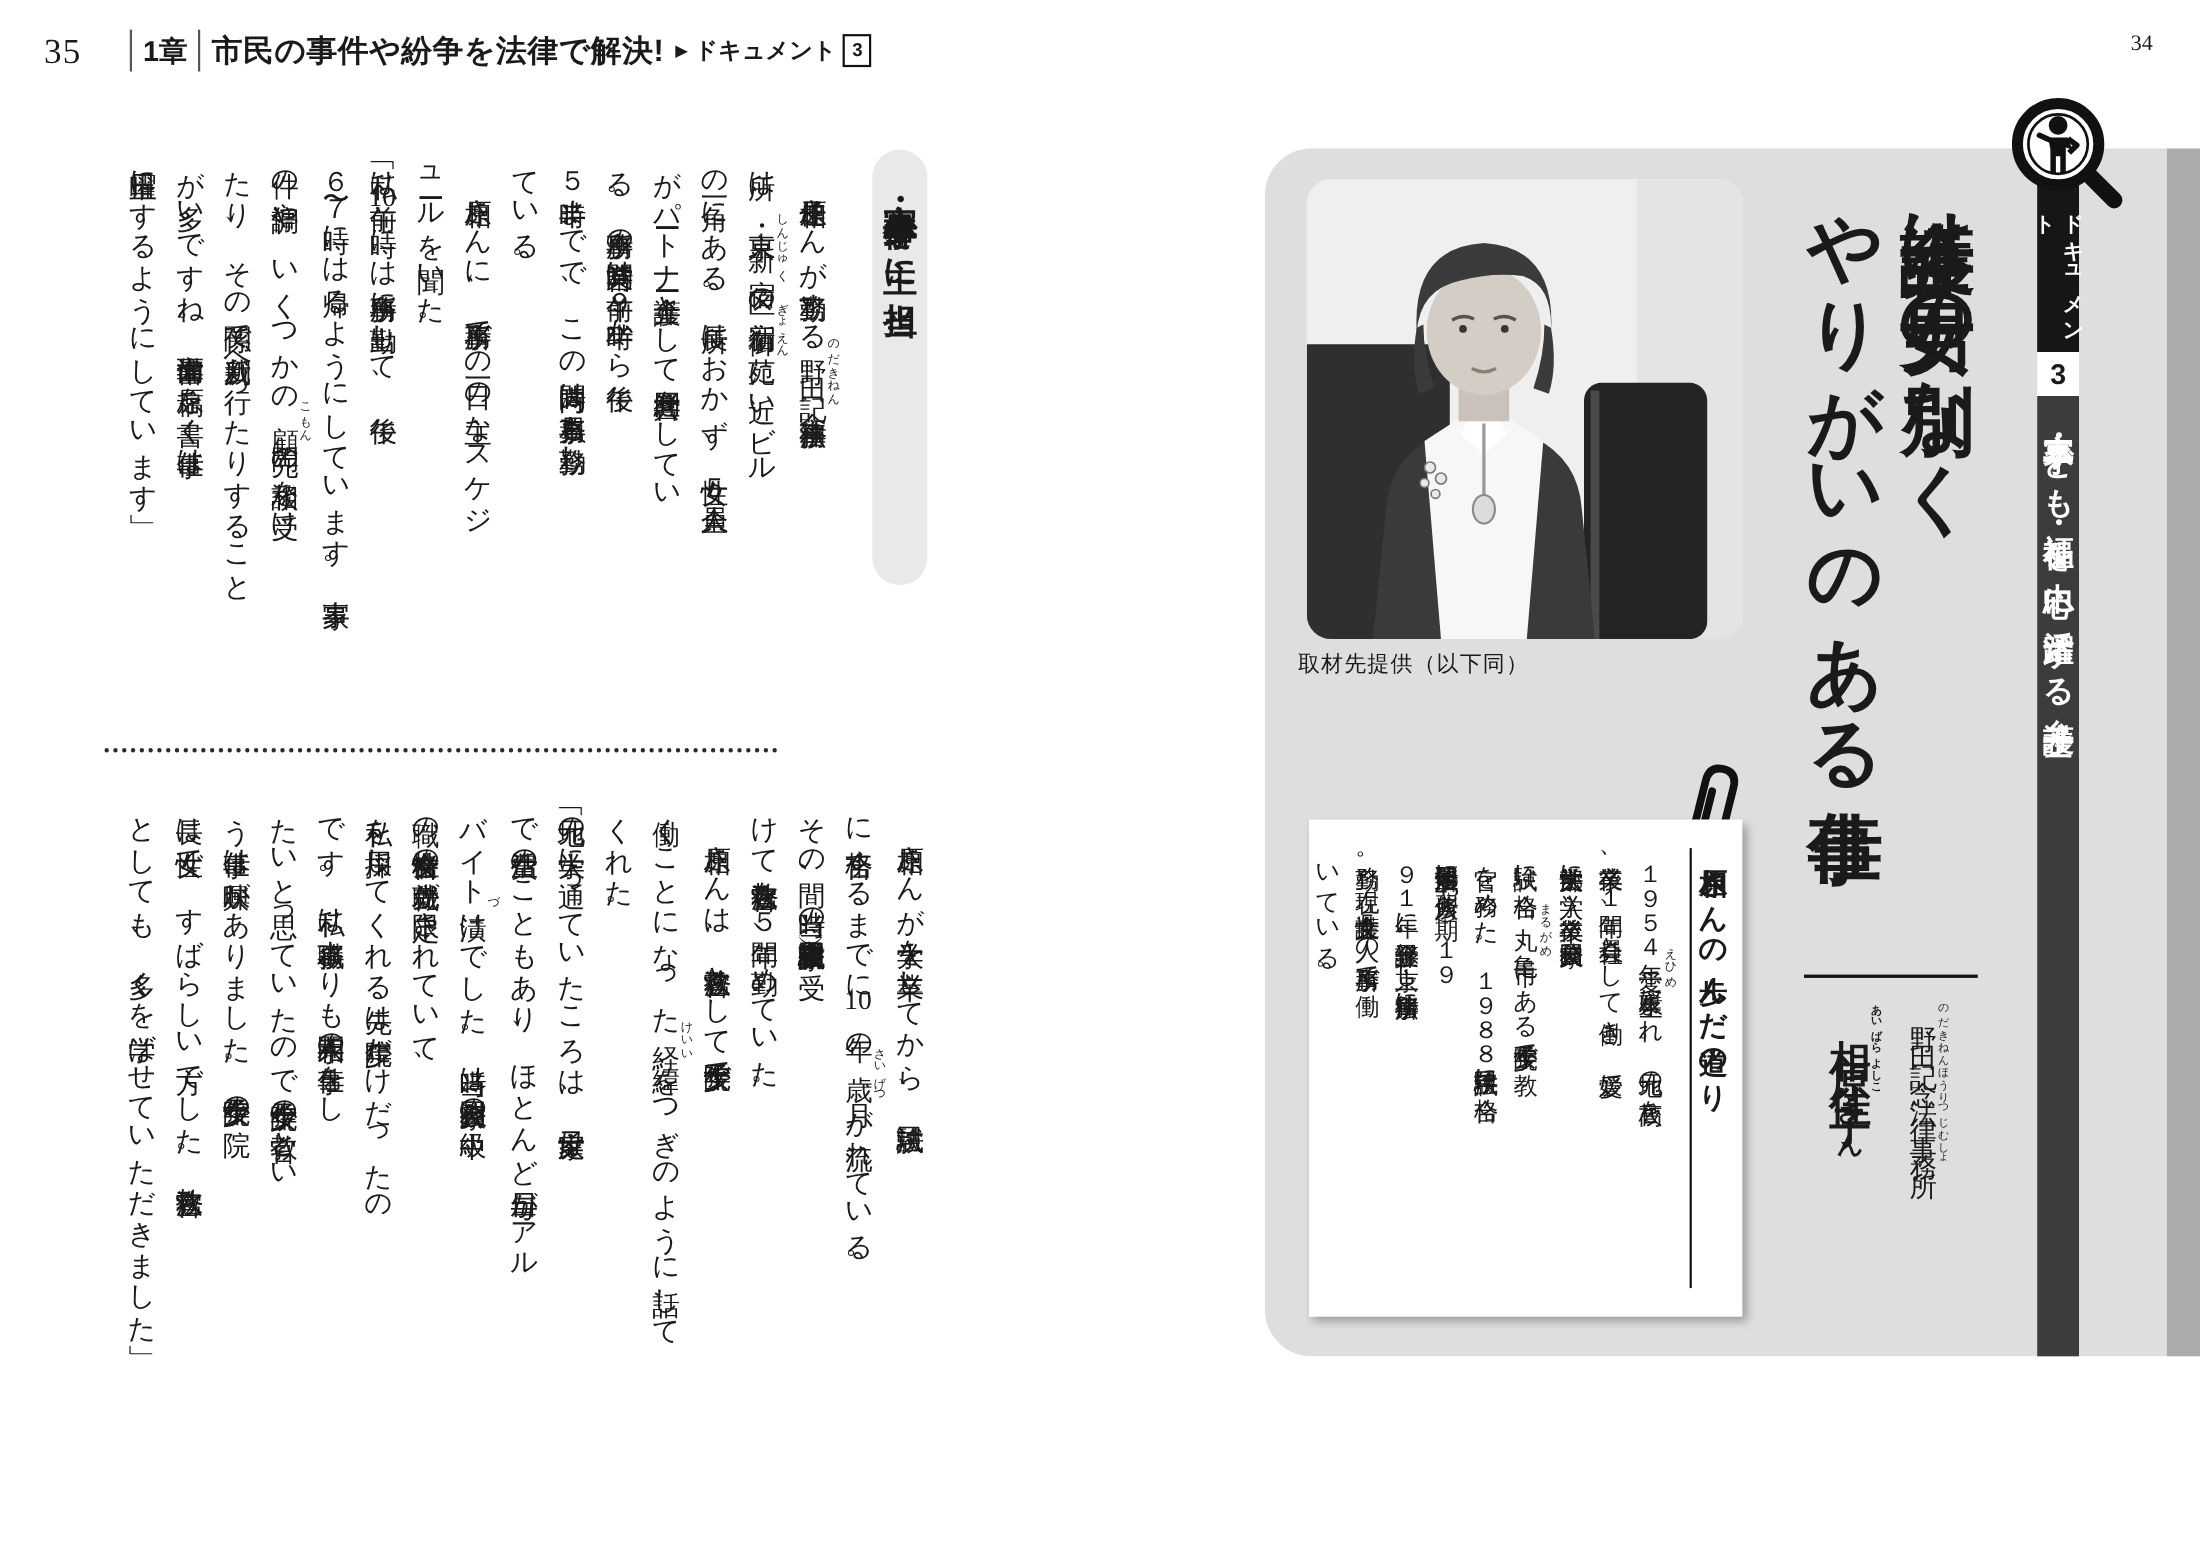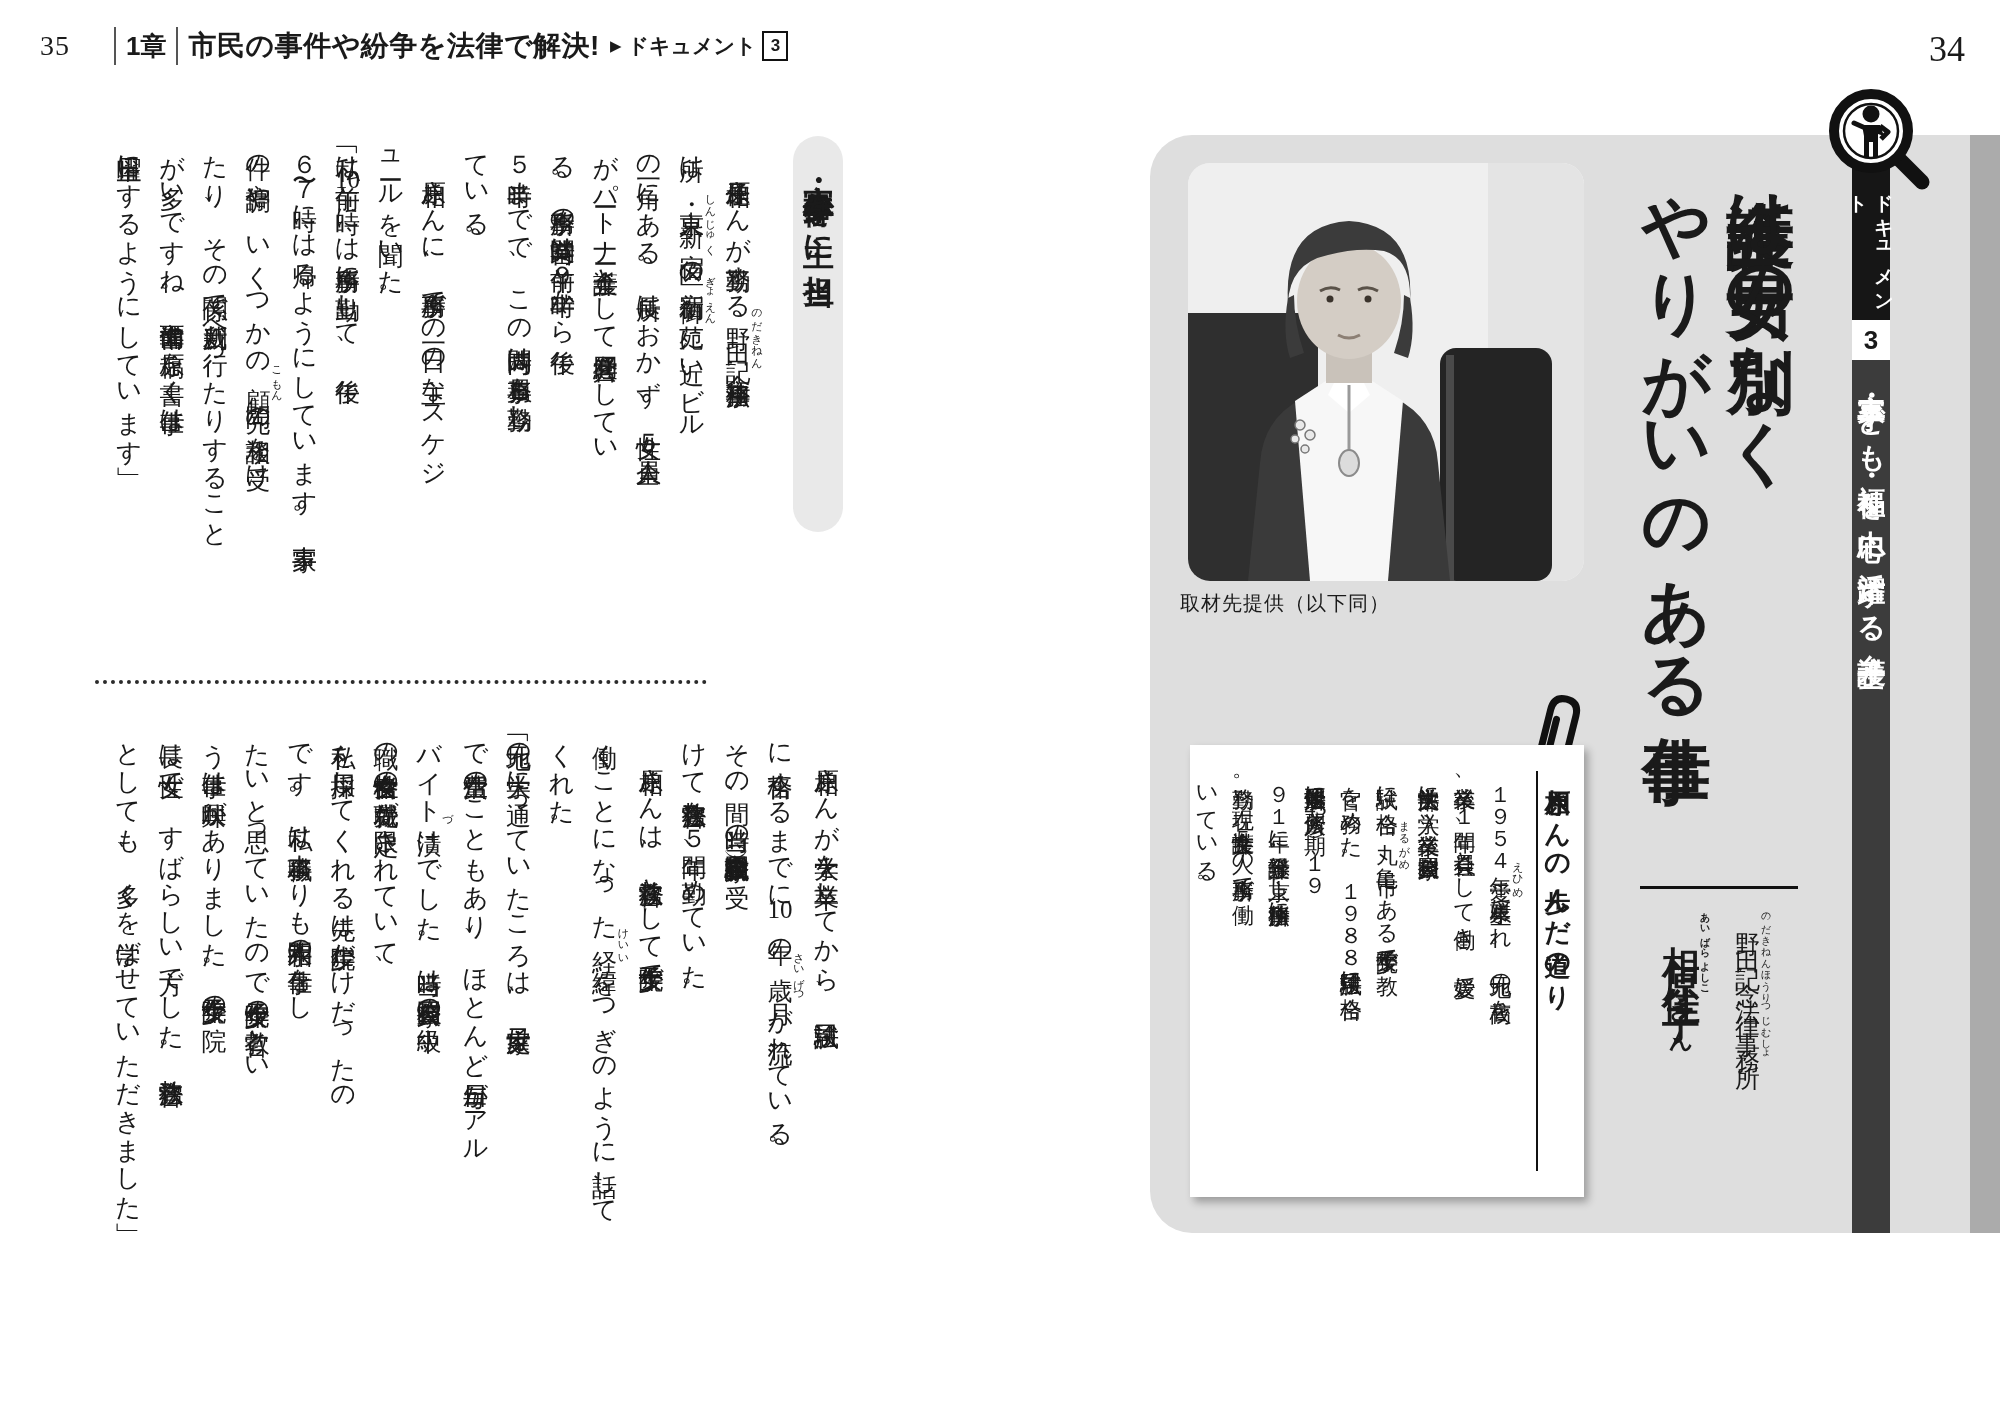--- a/index.html
+++ b/index.html
@@ -8,32 +8,32 @@
   }
   html,body{margin:0;padding:0;}
   body{width:2000px;height:1423px;position:relative;background:#ffffff;
        font-family:var(--serif);color:#1a1a1a;overflow:hidden;}
   .abs{position:absolute;}
   .tcy{text-combine-upright:all;}
   ruby rt{font-size:11px;letter-spacing:0;font-family:var(--serif);}
 
   
   .hdr{left:40px;top:24px;display:flex;align-items:center;height:44px;}
-  .hdr .pgno{font-family:var(--serif);font-size:28px;letter-spacing:1px;}
+  .hdr .pgno{font-family:var(--serif);font-size:32px;letter-spacing:1px;}
   .hdr .bar{width:2px;height:38px;background:#555;margin:0 10px;}
   .hdr .sp{width:34px;}
   .hdr .chap{font-family:var(--sans);font-weight:bold;font-size:26px;}
   .hdr .ttl{font-family:var(--sans);font-weight:bold;font-size:28px;letter-spacing:.5px;}
   .hdr .arr{font-size:15px;margin:0 6px 0 10px;}
   .hdr .doc{font-family:var(--sans);font-weight:bold;font-size:21px;}
   .hdr .nbox{width:22px;height:26px;border:2px solid #111;margin-left:6px;
              display:flex;align-items:center;justify-content:center;
              font-family:var(--sans);font-weight:bold;font-size:17px;}
   .pgno-right{left:1922px;top:28px;width:50px;text-align:center;
-              font-family:var(--serif);font-size:36px;}
+              font-family:var(--serif);font-size:20px;}
 
   
   .pill{left:793px;top:136px;width:50px;height:396px;border-radius:25px;
         background:#e9e9e9;display:flex;justify-content:center;}
   .pill span{writing-mode:vertical-rl;font-family:var(--sans);font-weight:bold;
              font-size:31px;letter-spacing:2px;padding-top:24px;}
   .cols{writing-mode:vertical-rl;text-orientation:mixed;}
   .cols p{margin:0;font-size:25px;line-height:43px;letter-spacing:0;}
   .sec1{left:118px;top:138px;width:645px;height:532px;}
   .sec2{left:117px;top:726px;width:731px;height:538px;}

